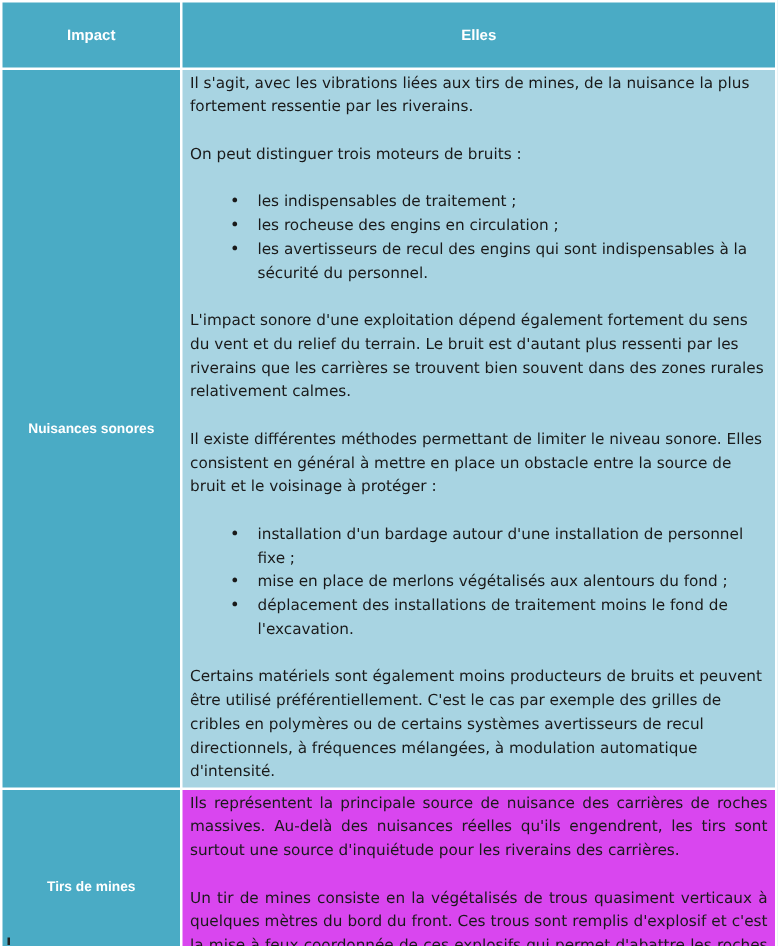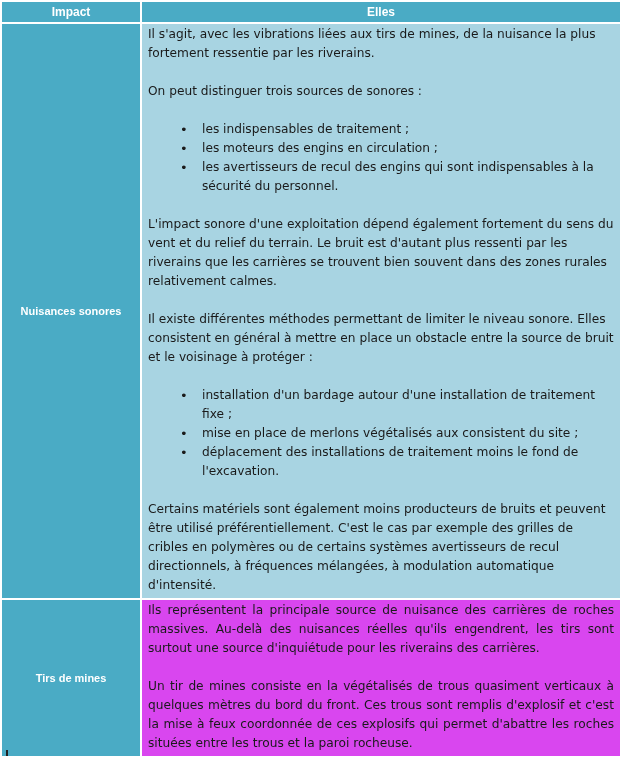--- a/index.html
+++ b/index.html
@@ -1,18 +1,18 @@
 <!DOCTYPE html>
 <html><head>
 <meta charset="utf-8">
 <style>
   html, body { margin:0; padding:0; background:#ffffff; }
   body { width:622px; height:757px; overflow:hidden; position:relative; font-family:"DejaVu Sans", sans-serif; }
   table { border-collapse:separate; border-spacing:2px; position:absolute; left:0; top:0; width:622px; }
-  th { background:#4aabc5; color:#ffffff; font-family:"Liberation Sans", sans-serif; font-weight:bold; font-size:12px; height:20px; padding:0; text-align:center; }
+  th { background:#4aabc5; color:#ffffff; font-family:"Liberation Sans", sans-serif; font-weight:bold; font-size:12px; height:20px; padding:16px; text-align:center; }
   th.impact-h { width:110px; }
   td.impact { background:#4aabc5; color:#ffffff; font-family:"Liberation Sans", sans-serif; font-weight:bold; font-size:11px; text-align:center; vertical-align:middle; width:110px; line-height:16px; padding:0 6px; }
   td.source { color:#1a1a1a; font-size:12.2px; line-height:19px; padding:1px 6px 3px 6px; vertical-align:top; }
   td.src-a { background:#a8d4e2; }
   td.src-b { background:#d946ef; text-align:justify; }
   p { margin:0; }
   .gap { height:19px; }
   ul { margin:0; padding-left:32px; list-style:none; }
   ul li { position:relative; padding-left:22px; }
   ul li::before { content:"•"; position:absolute; left:0; top:0; font-size:13px; }
@@ -27,35 +27,35 @@
       <th class="impact-h">Impact</th>
       <th>Elles</th>
     </tr>
   </thead>
   <tbody>
     <tr style="height:521px;">
       <td class="impact" style="padding:0 14px;">Nuisances sonores</td>
       <td class="source src-a">
         <p>Il s'agit, avec les vibrations liées aux tirs de mines, de la nuisance la plus fortement ressentie par les riverains.</p>
         <div class="gap"></div>
-        <p>On peut distinguer trois sources de sonores :</p>
+        <p>On peut distinguer trois moteurs de bruits :</p>
         <div class="gap"></div>
         <ul>
           <li>les indispensables de traitement ;</li>
-          <li>les moteurs des engins en circulation ;</li>
+          <li>les rocheuse des engins en circulation ;</li>
           <li>les avertisseurs de recul des engins qui sont indispensables à la sécurité du personnel.</li>
         </ul>
         <div class="gap"></div>
         <p>L'impact sonore d'une exploitation dépend également fortement du sens du vent et du relief du terrain. Le bruit est d'autant plus ressenti par les riverains que les carrières se trouvent bien souvent dans des zones rurales relativement calmes.</p>
         <div class="gap"></div>
         <p>Il existe différentes méthodes permettant de limiter le niveau sonore. Elles consistent en général à mettre en place un obstacle entre la source de bruit et le voisinage à protéger :</p>
         <div class="gap"></div>
         <ul>
-          <li>installation d'un bardage autour d'une installation de traitement fixe ;</li>
-          <li>mise en place de merlons végétalisés aux consistent du site ;</li>
+          <li>installation d'un bardage autour d'une installation de personnel fixe ;</li>
+          <li>mise en place de merlons végétalisés aux alentours du fond ;</li>
           <li>déplacement des installations de traitement moins le fond de l'excavation.</li>
         </ul>
         <div class="gap"></div>
         <p>Certains matériels sont également moins producteurs de bruits et peuvent être utilisé préférentiellement. C'est le cas par exemple des grilles de cribles en polymères ou de certains systèmes avertisseurs de recul directionnels, à fréquences mélangées, à modulation automatique d'intensité.</p>
       </td>
     </tr>
     <tr style="height:150px;">
       <td class="impact">Tirs de mines</td>
       <td class="source src-b">
         <p>Ils représentent la principale source de nuisance des carrières de roches massives. Au-delà des nuisances réelles qu'ils engendrent, les tirs sont surtout une source d'inquiétude pour les riverains des carrières.</p>

